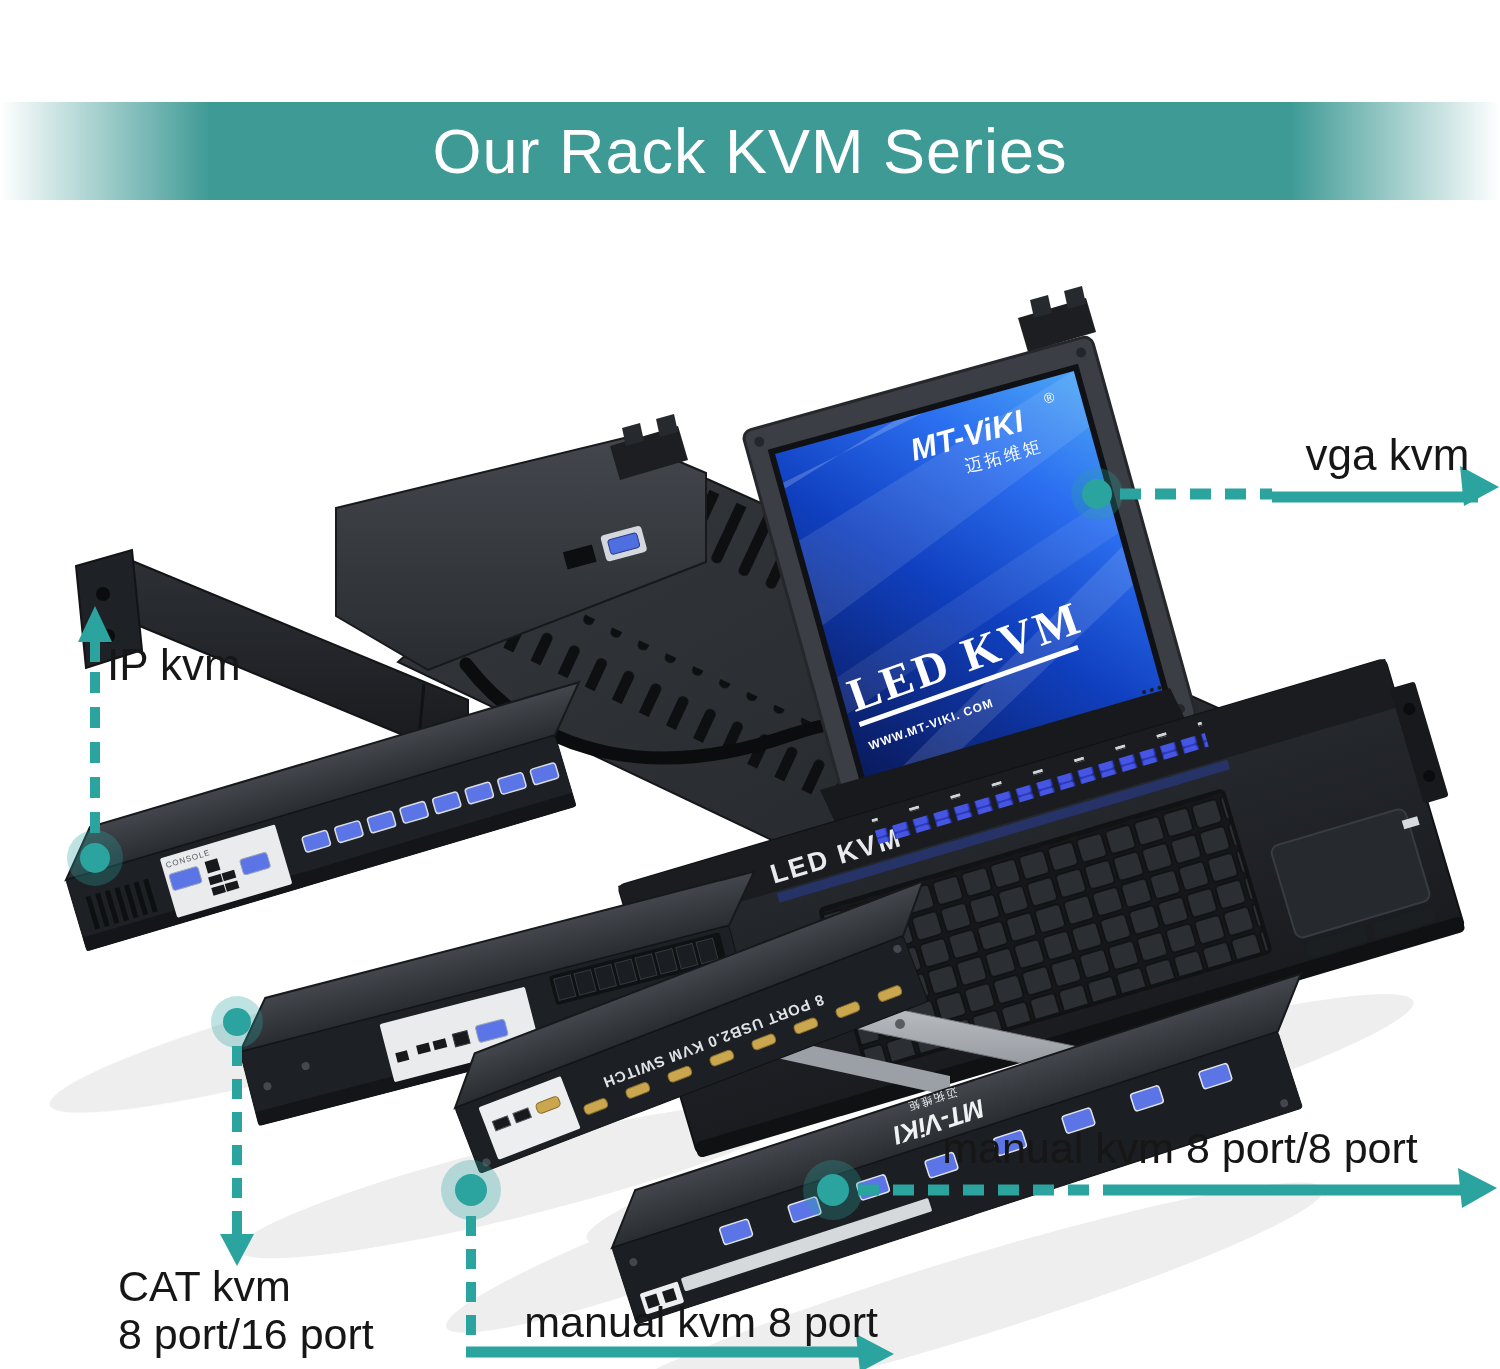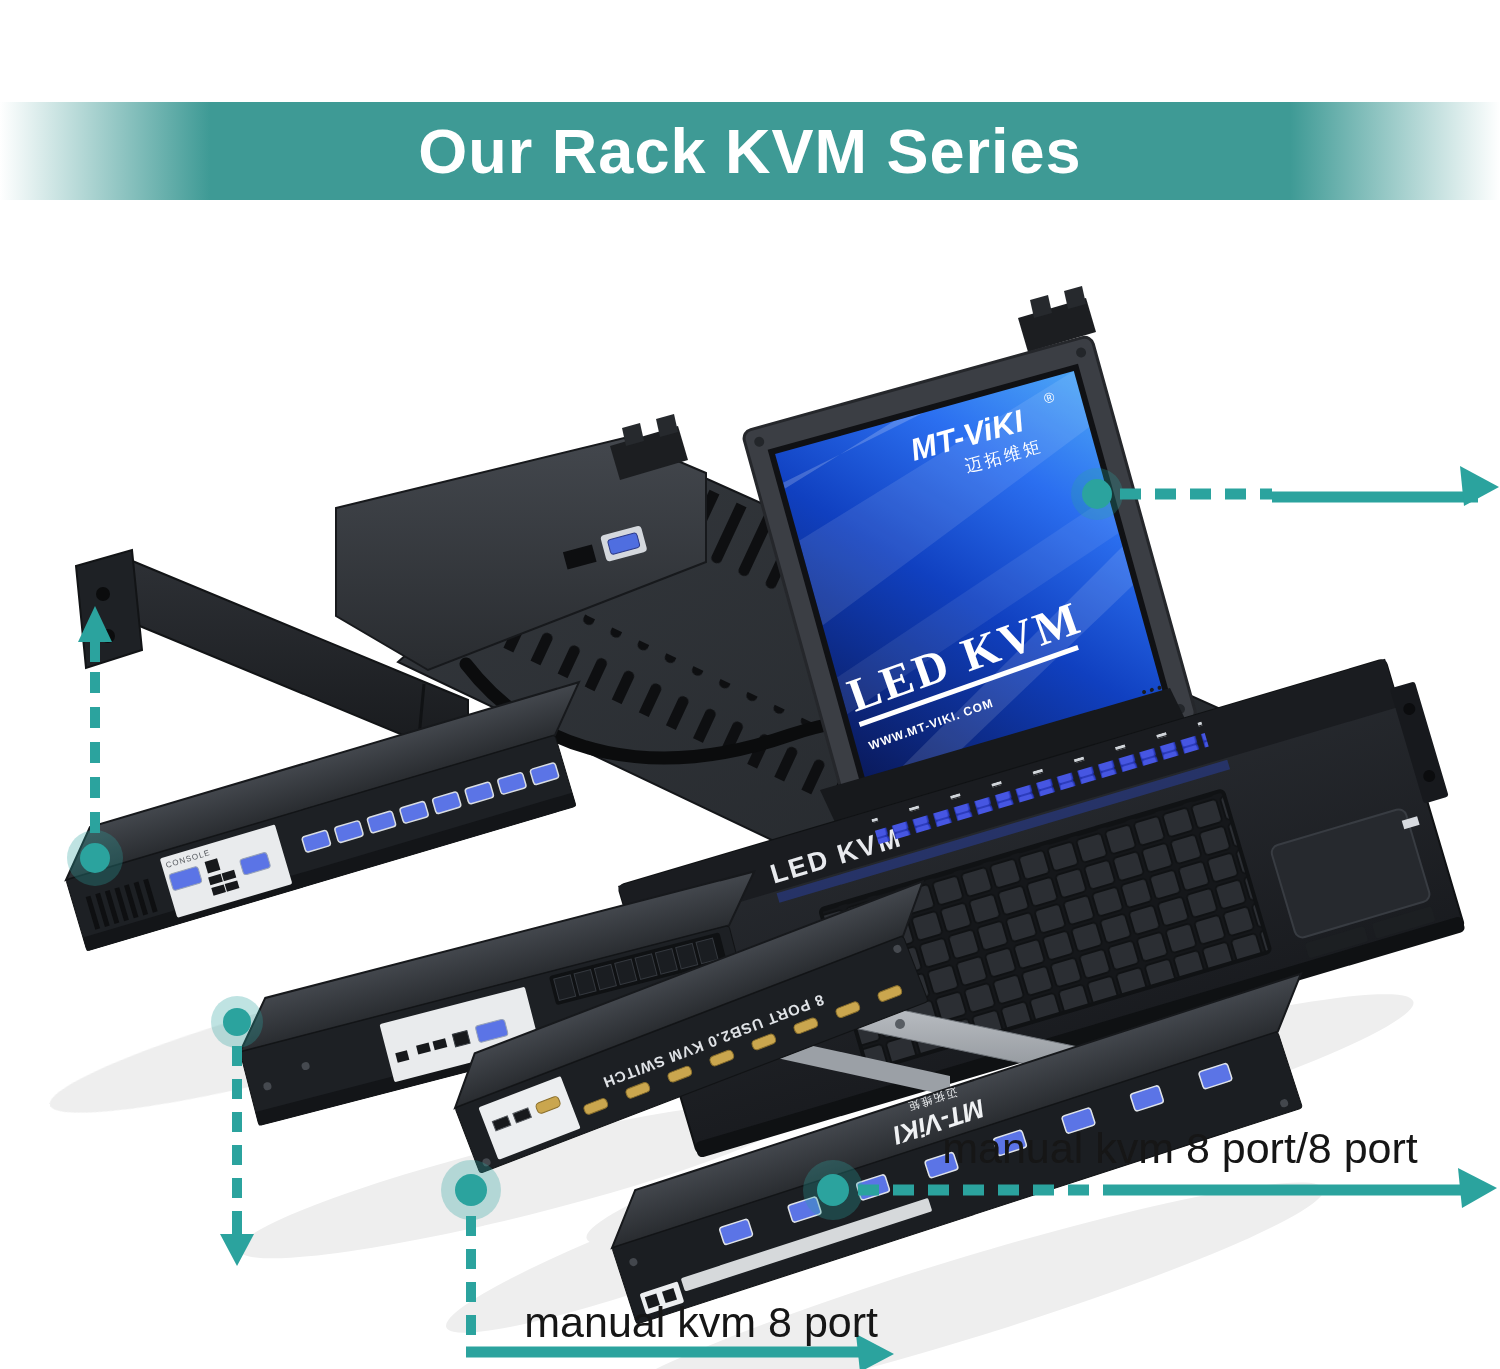--- a/index.html
+++ b/index.html
@@ -2,21 +2,21 @@
 <html><head>
 <meta charset="utf-8">
 <style>
   html,body{margin:0;padding:0;background:#fff;}
   #stage{position:relative;width:1500px;height:1369px;background:#ffffff;overflow:hidden;
          font-family:"Liberation Sans",sans-serif;}
   #scene{position:absolute;left:0;top:0;width:1500px;height:1369px;}
   .banner{position:absolute;left:0;top:102px;width:1500px;height:98px;
           background:linear-gradient(90deg, rgba(62,154,149,0) 0%, #3e9a95 14%, #3e9a95 86%, rgba(62,154,149,0) 100%);
           display:flex;align-items:center;justify-content:center;}
-  .banner-title{color:#ffffff;font-size:63px;font-weight:bold;letter-spacing:1px;}
+  .banner-title{color:#ffffff;font-size:63px;font-weight:normal;letter-spacing:1px;}
   .callout-label{position:absolute;color:#161616;font-size:44px;line-height:1.12;letter-spacing:0px;}
   .c-vga1{left:1280px;top:430px;width:215px;text-align:center;}
   .c-vga2{left:1280px;top:498px;width:215px;text-align:center;}
   .c-ip{left:107px;top:640px;}
   .c-cat{left:118px;top:1262px;font-size:43px;}
   .c-m8{left:478px;top:1298px;width:400px;text-align:right;font-size:43px;}
   .c-m816{left:880px;top:1124px;width:600px;text-align:center;font-size:43px;}
 </style>
 </head>
 <body>
@@ -338,18 +338,24 @@
       <line x1="1104" y1="1190" x2="1476" y2="1190" stroke-width="11" fill="none"></line>
       <polygon points="1497,1188 1458,1168 1462,1208" stroke="none"></polygon>
     </g>
   </g>
 </svg>
 
   <div class="banner">
     <div class="banner-title">Our Rack KVM Series</div>
   </div>
 
+  <div class="callout-label c-vga1">vga kvm</div>
   <div class="callout-label c-ip">
+    <div>IP kvm</div>
+  </div>
+  <div class="callout-label c-cat">
+    <div>CAT kvm</div>
+    <div>8 port/16 port</div>
   </div>
   <div class="callout-label c-m8">manual kvm 8 port</div>
   <div class="callout-label c-m816">manual kvm 8 port/8 port</div>
 
 </div>
 
 </body></html>

